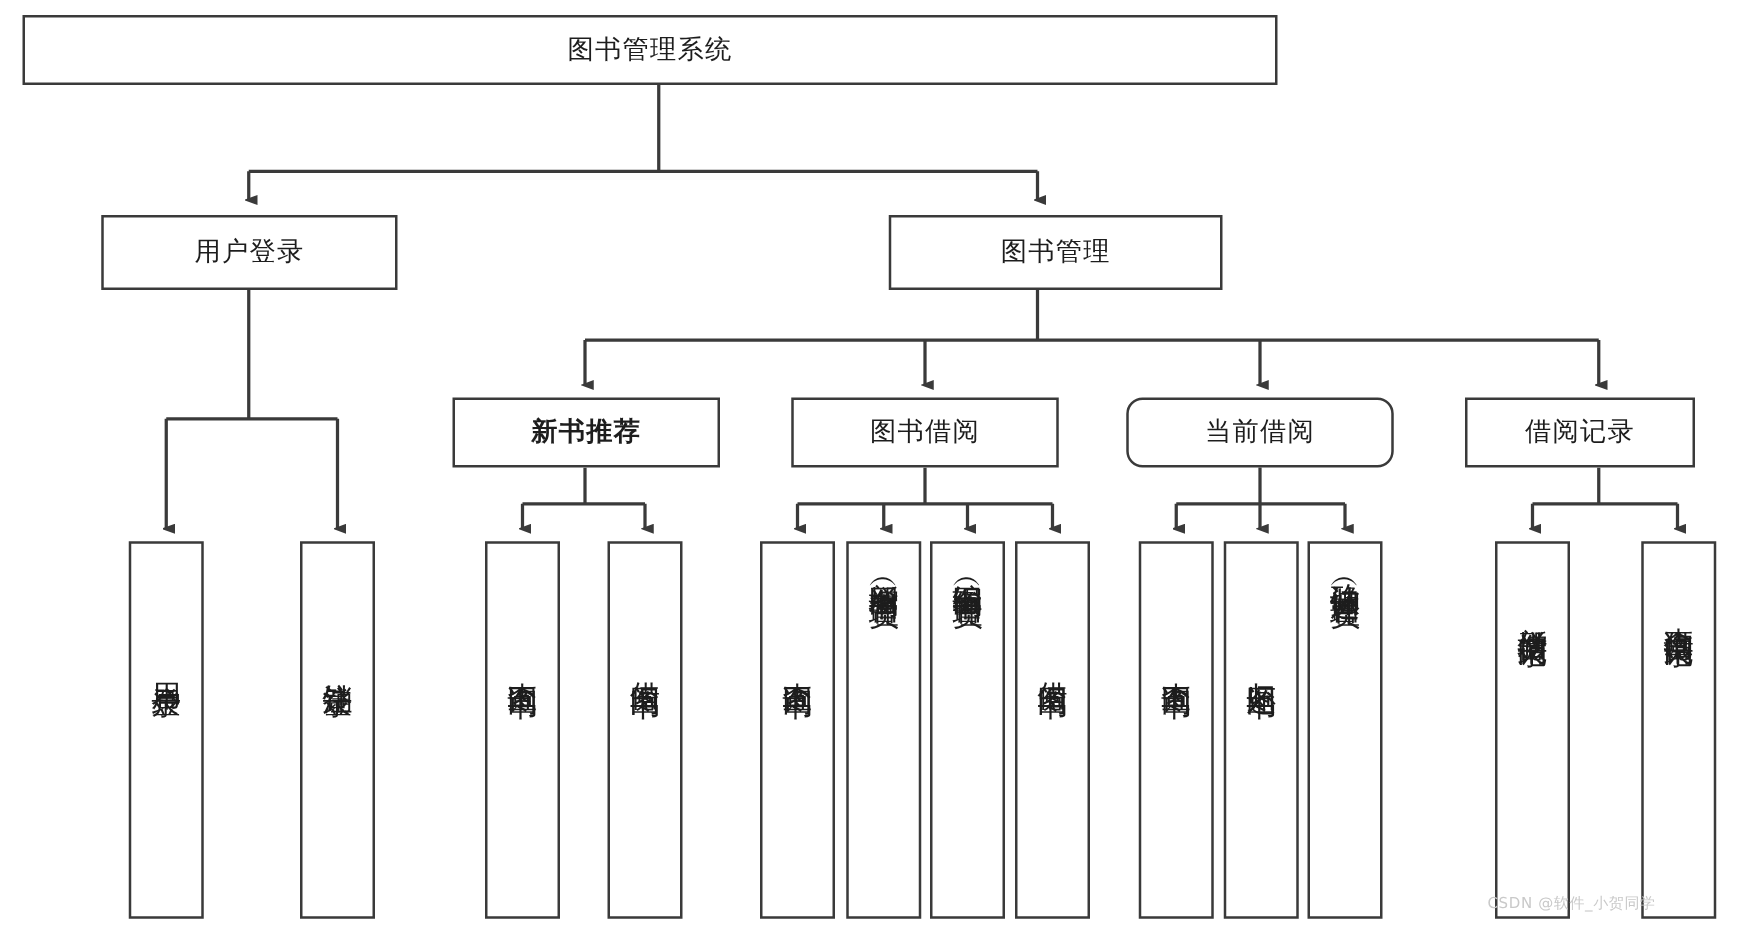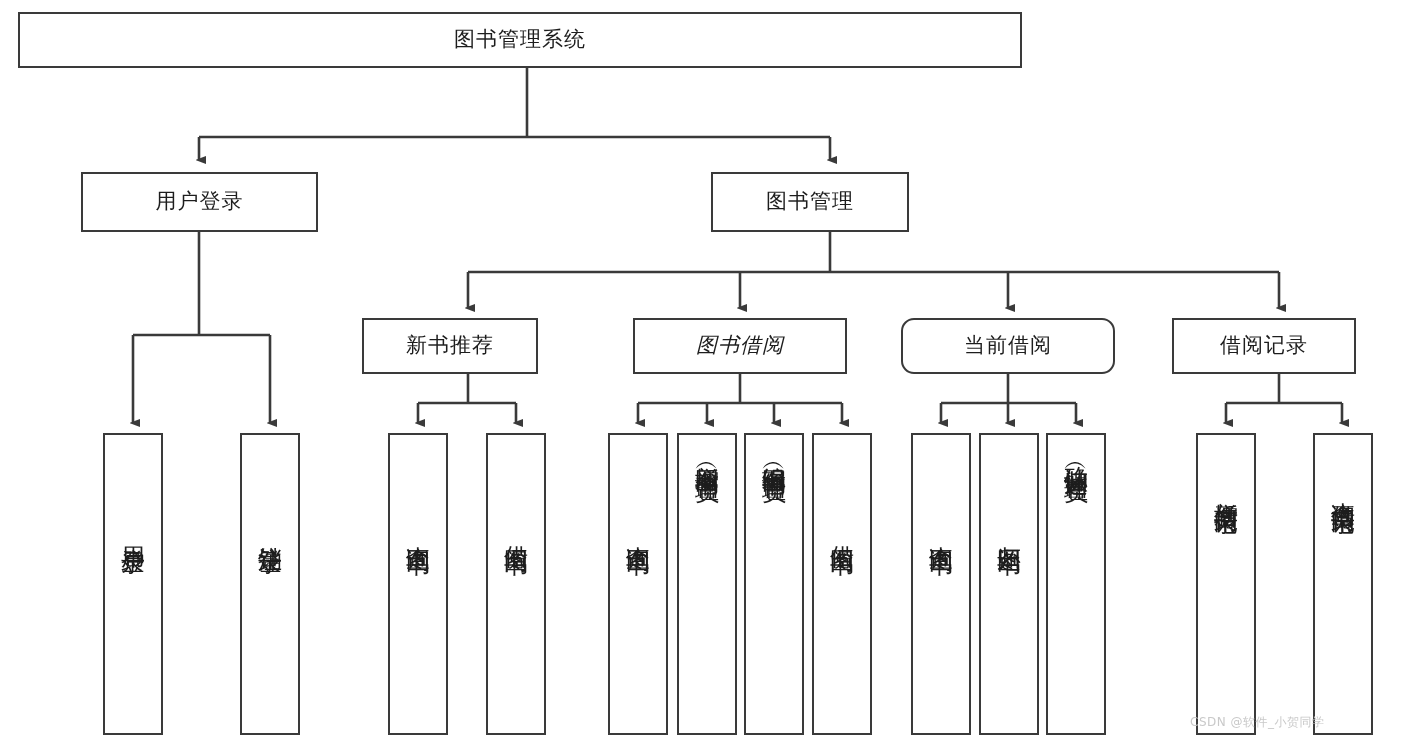--- a/index.html
+++ b/index.html
@@ -110,28 +110,28 @@
     </g>
   </svg>
 
   <div class="node root h-node" style="left:18px;top:12px;width:1004px;height:56px;">
     <span class="label">图书管理系统</span>
   </div>
 
   <div class="node h-node" style="left:81px;top:172px;width:237px;height:60px;">
     <span class="label">用户登录</span>
   </div>
-  <div class="node h-node" style="left:711px;top:172px;width:198px;height:60px;">
+  <div class="node h-node" style="left:711px;top:172px;width:267px;height:60px;">
     <span class="label">图书管理</span>
   </div>
 
-  <div class="node h-node" style="left:362px;top:318px;width:176px;height:56px;">
+  <div class="node h-node" style="left:362px;top:318px;width:214px;height:56px;font-weight:bold;">
     <span class="label">新书推荐</span>
   </div>
-  <div class="node h-node" style="left:633px;top:318px;width:214px;height:56px;font-style:italic;">
+  <div class="node h-node" style="left:633px;top:318px;width:214px;height:56px;">
     <span class="label">图书借阅</span>
   </div>
   <div class="node h-node" style="left:901px;top:318px;width:214px;height:56px;border-radius:13px;">
     <span class="label">当前借阅</span>
   </div>
   <div class="node h-node" style="left:1172px;top:318px;width:184px;height:56px;">
     <span class="label">借阅记录</span>
   </div>
 
   <div class="node v-node mid" style="left:103px;top:433px;width:60px;height:302px;">

